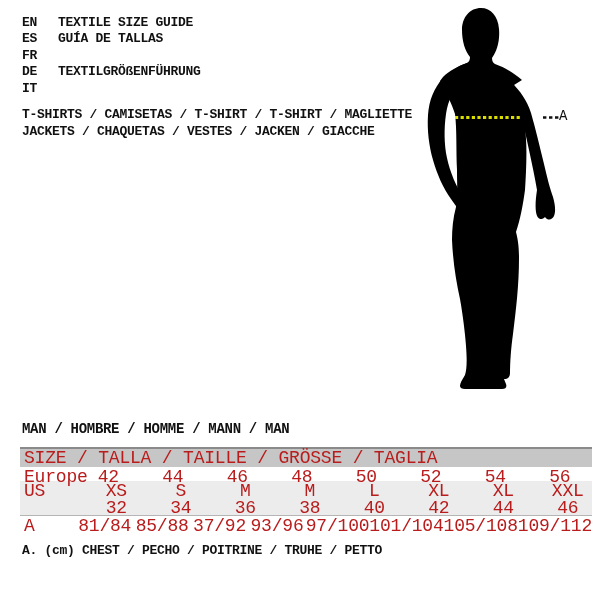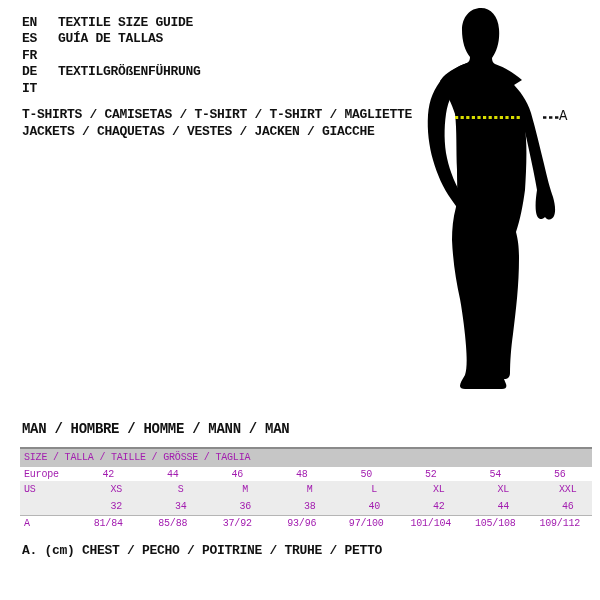--- a/index.html
+++ b/index.html
@@ -13,21 +13,21 @@
   .lang-code,.lang-text{font-size:13px;font-weight:bold;letter-spacing:-0.3px;white-space:nowrap;}
   
   .cat-block{position:absolute;left:22px;top:107px;}
   .cat-line{font-size:13px;font-weight:bold;letter-spacing:-0.3px;line-height:16.5px;white-space:nowrap;}
   
   .figure-svg{position:absolute;left:410px;top:0px;width:190px;height:400px;}
   .measure-label{position:absolute;left:559px;top:108px;font-size:14px;font-weight:400;letter-spacing:-0.2px;}
   
   .section-title{position:absolute;left:22px;top:421px;font-size:14px;font-weight:bold;letter-spacing:-0.3px;white-space:nowrap;}
   
-  .size-table{position:absolute;left:20px;top:447px;width:572px;font-size:10px;letter-spacing:-0.2px;color:#a21caf;}
+  .size-table{position:absolute;left:20px;top:447px;width:572px;font-size:18px;letter-spacing:-0.2px;color:#b91c1c;}
   .st-header{background:#c6c6c6;border-top:2px solid #8a8a8a;height:18px;line-height:18px;padding-left:4px;white-space:nowrap;}
   .st-row{display:grid;grid-template-columns:56px repeat(8,1fr);align-items:center;height:17px;}
   .st-row.tall{height:14px;}
   .st-row.shaded{background:#ececec;gap:16px;}
   .st-row.topline{border-top:1px solid #b5b5b5;}
   .st-label{text-align:left;padding-left:4px;white-space:nowrap;}
   .st-cell{text-align:center;white-space:nowrap;}
   
   .footnote{position:absolute;left:22px;top:543px;font-size:13px;font-weight:bold;letter-spacing:-0.3px;white-space:nowrap;}
 </style>

